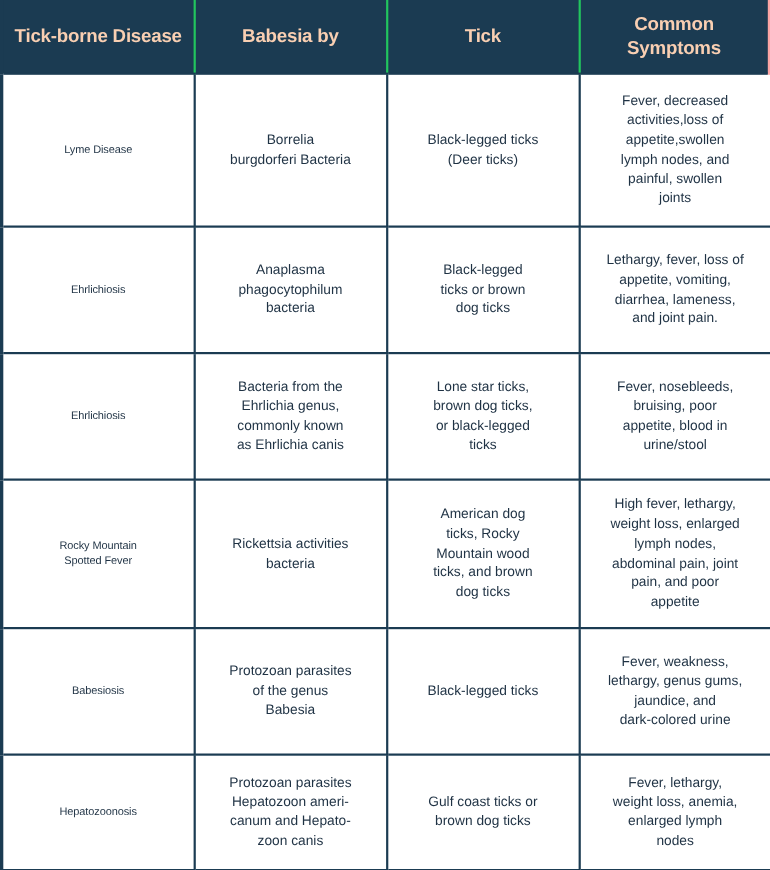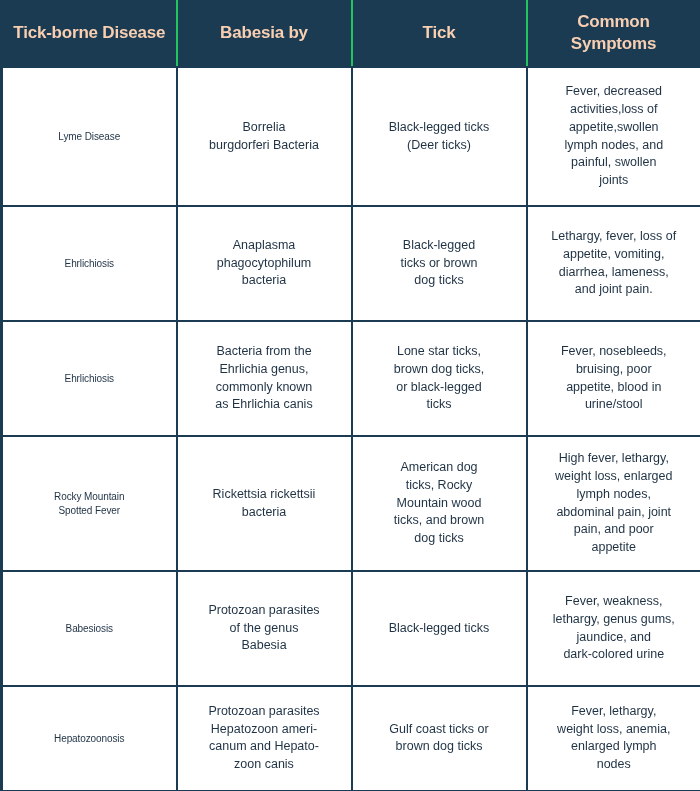--- a/index.html
+++ b/index.html
@@ -38,21 +38,21 @@
     vertical-align: middle;
     padding: 2px 6px;
     box-sizing: border-box;
     border-right: 2px solid #22c55e;
     border-bottom: 2px solid #1b3b52;
   }
   #tick-table thead th:first-child {
     border-left: 3px solid #1b3b52;
   }
   #tick-table thead th:last-child {
-    border-right: 4px solid #fca5a5;
+    border-right: 7px solid #fca5a5;
   }
 
   
   #tick-table tbody td {
     background: #ffffff;
     color: #1f3244;
     text-align: center;
     vertical-align: middle;
     padding: 4px 9px;
     box-sizing: border-box;
@@ -144,21 +144,21 @@
 or black-legged
 ticks</td>
       <td class="col-symptoms">Fever, nosebleeds,
 bruising, poor
 appetite, blood in
 urine/stool</td>
     </tr>
     <tr style="height:135px">
       <td class="col-disease">Rocky Mountain
 Spotted Fever</td>
-      <td class="col-cause">Rickettsia rickettsii
+      <td class="col-cause">Rickettsia activities
 bacteria</td>
       <td class="col-tick">American dog
 ticks, Rocky
 Mountain wood
 ticks, and brown
 dog ticks</td>
       <td class="col-symptoms">High fever, lethargy,
 weight loss, enlarged
 lymph nodes,
 abdominal pain, joint

